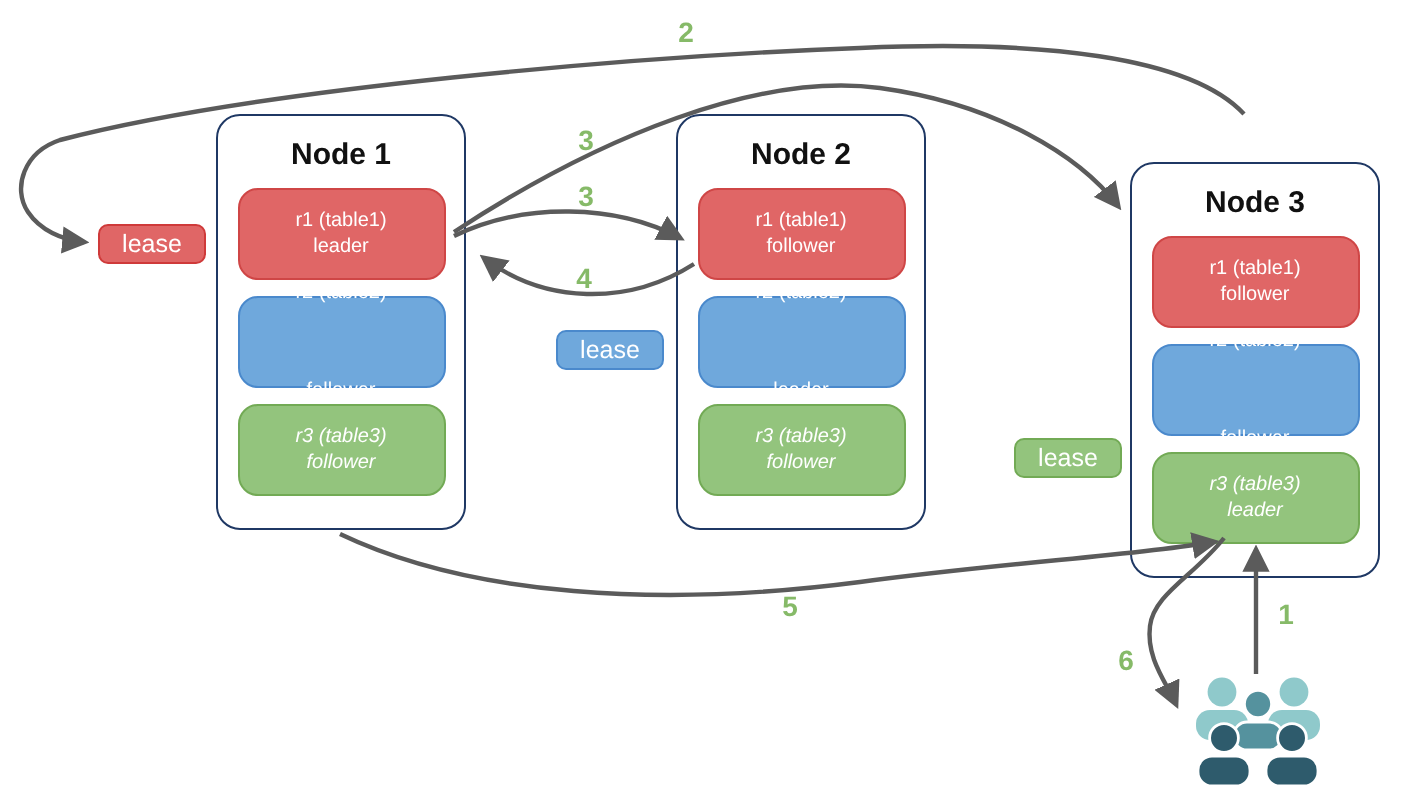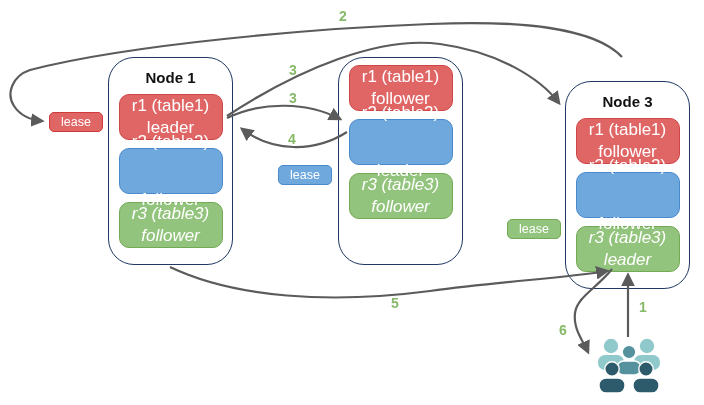--- a/index.html
+++ b/index.html
@@ -3,29 +3,29 @@
 <meta charset="utf-8">
 <style>
   html,body{margin:0;padding:0;background:#fff;}
   .canvas{
     position:relative;width:704px;height:405px;background:#ffffff;overflow:hidden;
     font-family:"Liberation Sans","DejaVu Sans",sans-serif;
   }
   
   .node{
     position:absolute;top:57px;width:125px;height:208px;box-sizing:border-box;
-    background:#ffffff;border:1.6px solid #1f3864;border-radius:26px;z-index:2;
+    background:#ffffff;border:1.6px solid #1f3864;border-radius:12px;z-index:2;
   }
   .node-title{
     margin-top:11px;text-align:center;font-weight:bold;font-size:15px;color:#111111;
   }
   .replica{
     width:104px;height:46px;margin:8px auto 0 auto;border-radius:10px;box-sizing:border-box;
     display:flex;flex-direction:column;align-items:center;justify-content:center;
-    color:#ffffff;font-size:17px;line-height:1.32;text-align:left;border:1.5px solid transparent;
+    color:#ffffff;font-size:10px;line-height:1.32;text-align:left;border:1.5px solid transparent;
   }
   .replica.red{background:#e06666;border-color:#cf4646;}
   .replica.blue{background:#6fa8dc;border-color:#4a89cc;gap:35px;}
   .replica.green{background:#93c47d;border-color:#72aa55;font-style:italic;}
   .node .replica:first-of-type{margin-top:7px;}
   
   .lease{
     position:absolute;width:54px;height:20px;box-sizing:border-box;border-radius:5px;z-index:2;
     display:flex;align-items:center;justify-content:center;color:#ffffff;font-size:12.5px;
   }
@@ -93,20 +93,21 @@
       <span>r2 (table2)</span>
       <span>follower</span>
     </div>
     <div class="replica green">
       <span>r3 (table3)</span>
       <span>follower</span>
     </div>
   </div>
 
   <div class="node" style="left:338px;">
+    <div class="node-title">Node 2</div>
     <div class="replica red">
       <span>r1 (table1)</span>
       <span>follower</span>
     </div>
     <div class="replica blue">
       <span>r2 (table2)</span>
       <span>leader</span>
     </div>
     <div class="replica green">
       <span>r3 (table3)</span>

